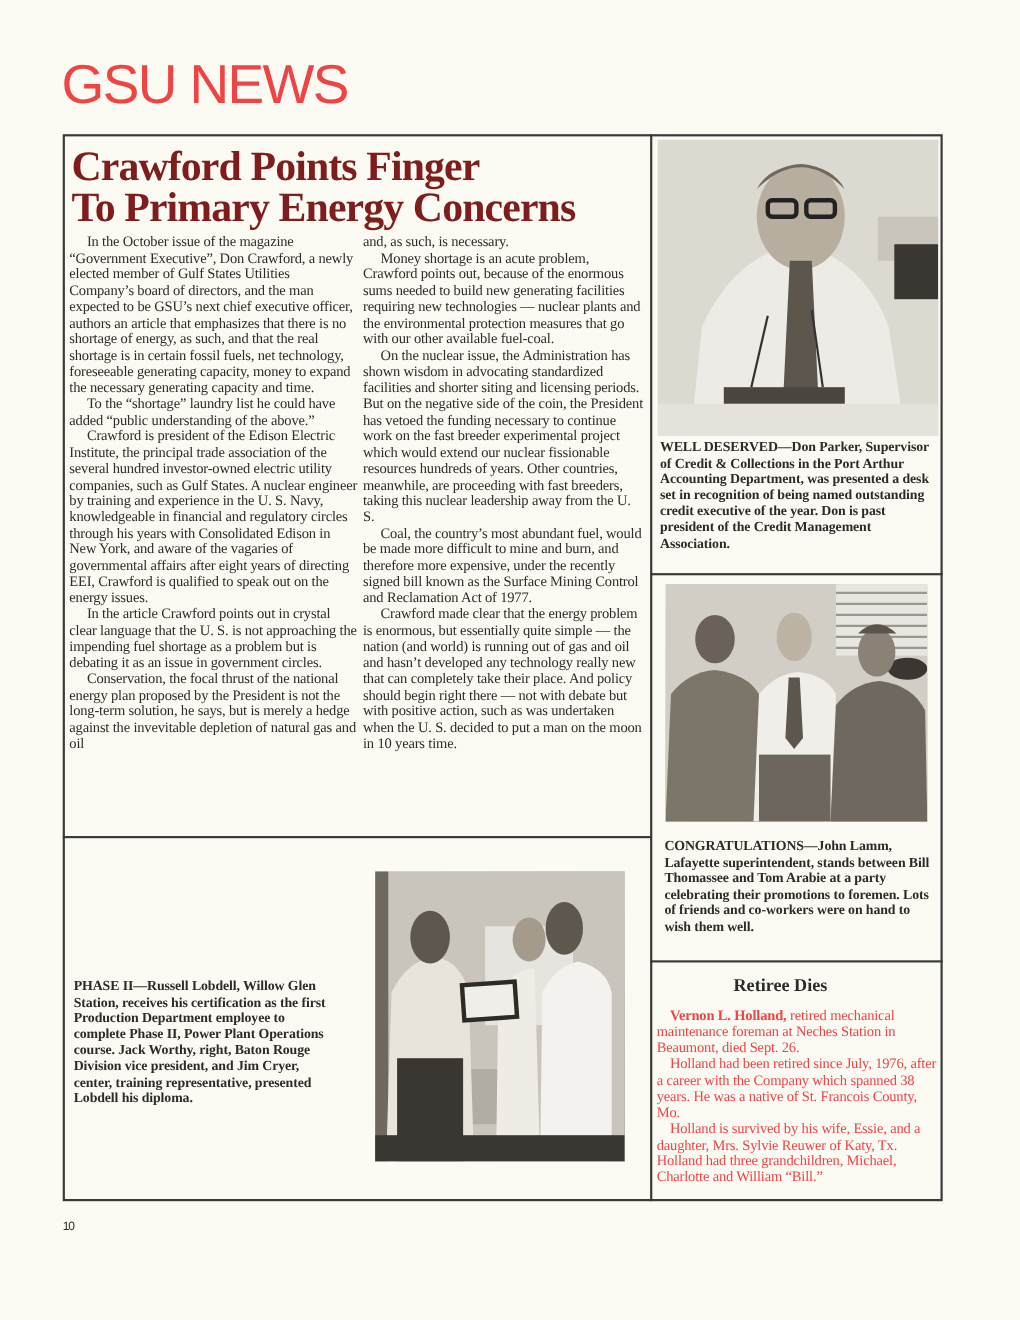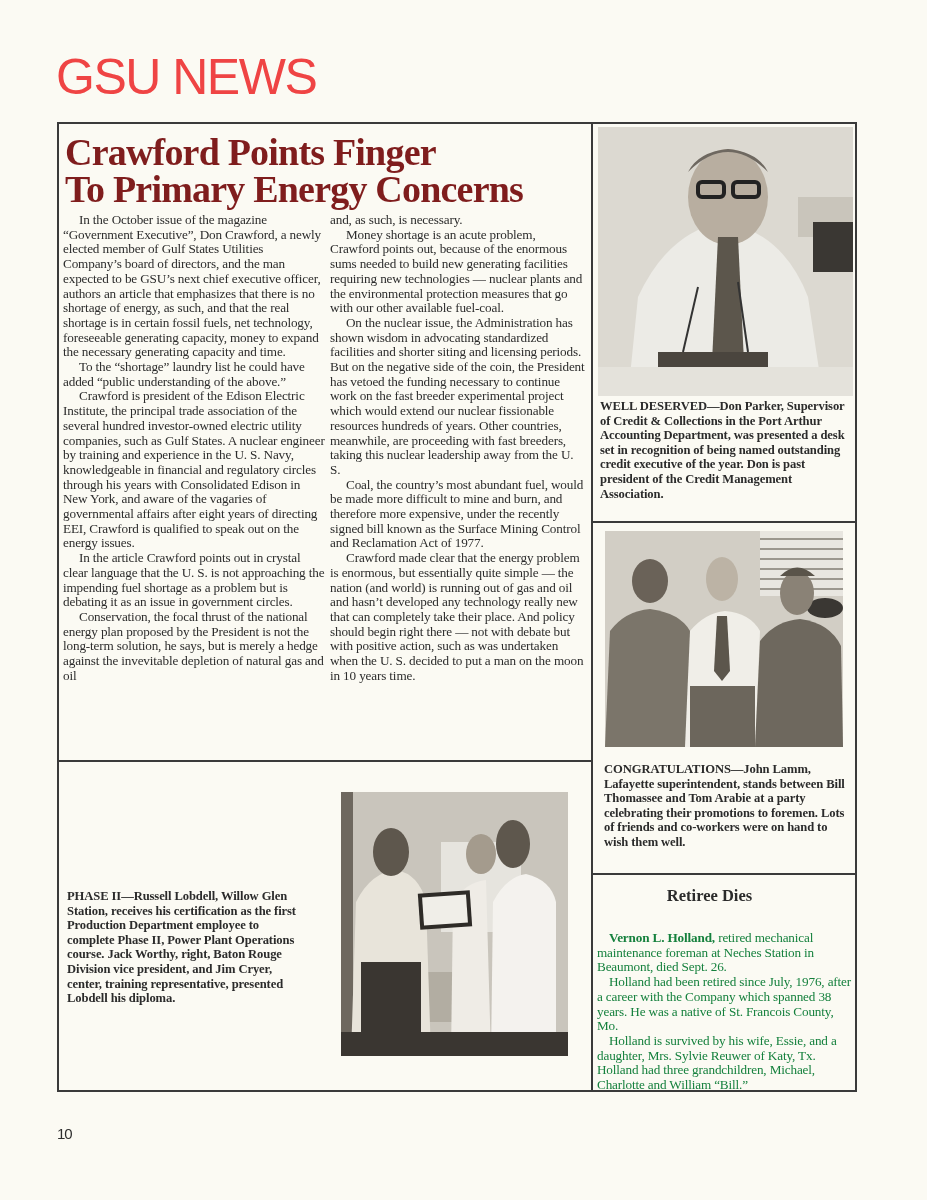--- a/index.html
+++ b/index.html
@@ -50,30 +50,29 @@
   .cap-parker { left: 600px; top: 399px; width: 252px; }
   .cap-lamm { left: 604px; top: 762px; width: 250px; }
   .cap-phase { left: 67px; top: 873px; width: 240px; margin-top: 16px; }
 
   .retiree-title {
     position: absolute; left: 592px; top: 886px; width: 235px; text-align: center;
     font-weight: bold; font-size: 16.5px; color: #2b2b2b;
   }
   .retiree-body {
     position: absolute; left: 597px; top: 916px; width: 256px;
-    font-size: 13.2px; line-height: 14.7px; color: #15803d; letter-spacing: -0.15px; margin-top: 15px;
+    font-size: 13.2px; line-height: 14.7px; color: #ef4444; letter-spacing: -0.15px;
   }
   .retiree-body p { text-indent: 12px; }
   .retiree-body b { font-weight: bold; }
 
   .page-num {
     position: absolute; left: 57px; top: 1109px;
-    font-family: "Liberation Sans", "DejaVu Sans", sans-serif; font-size: 15px; color: #2e2e2e;
+    font-family: "Liberation Sans", "DejaVu Sans", sans-serif; font-size: 11px; color: #2e2e2e;
     letter-spacing: -1px;
-    margin-top: 16px;
   }
 </style>
 </head>
 <body>
 
 <div class="masthead">GSU NEWS</div>
 
 <div class="frame"></div>
 
 <div class="vline" style="left:591px; top:122px; height:970px;"></div>

